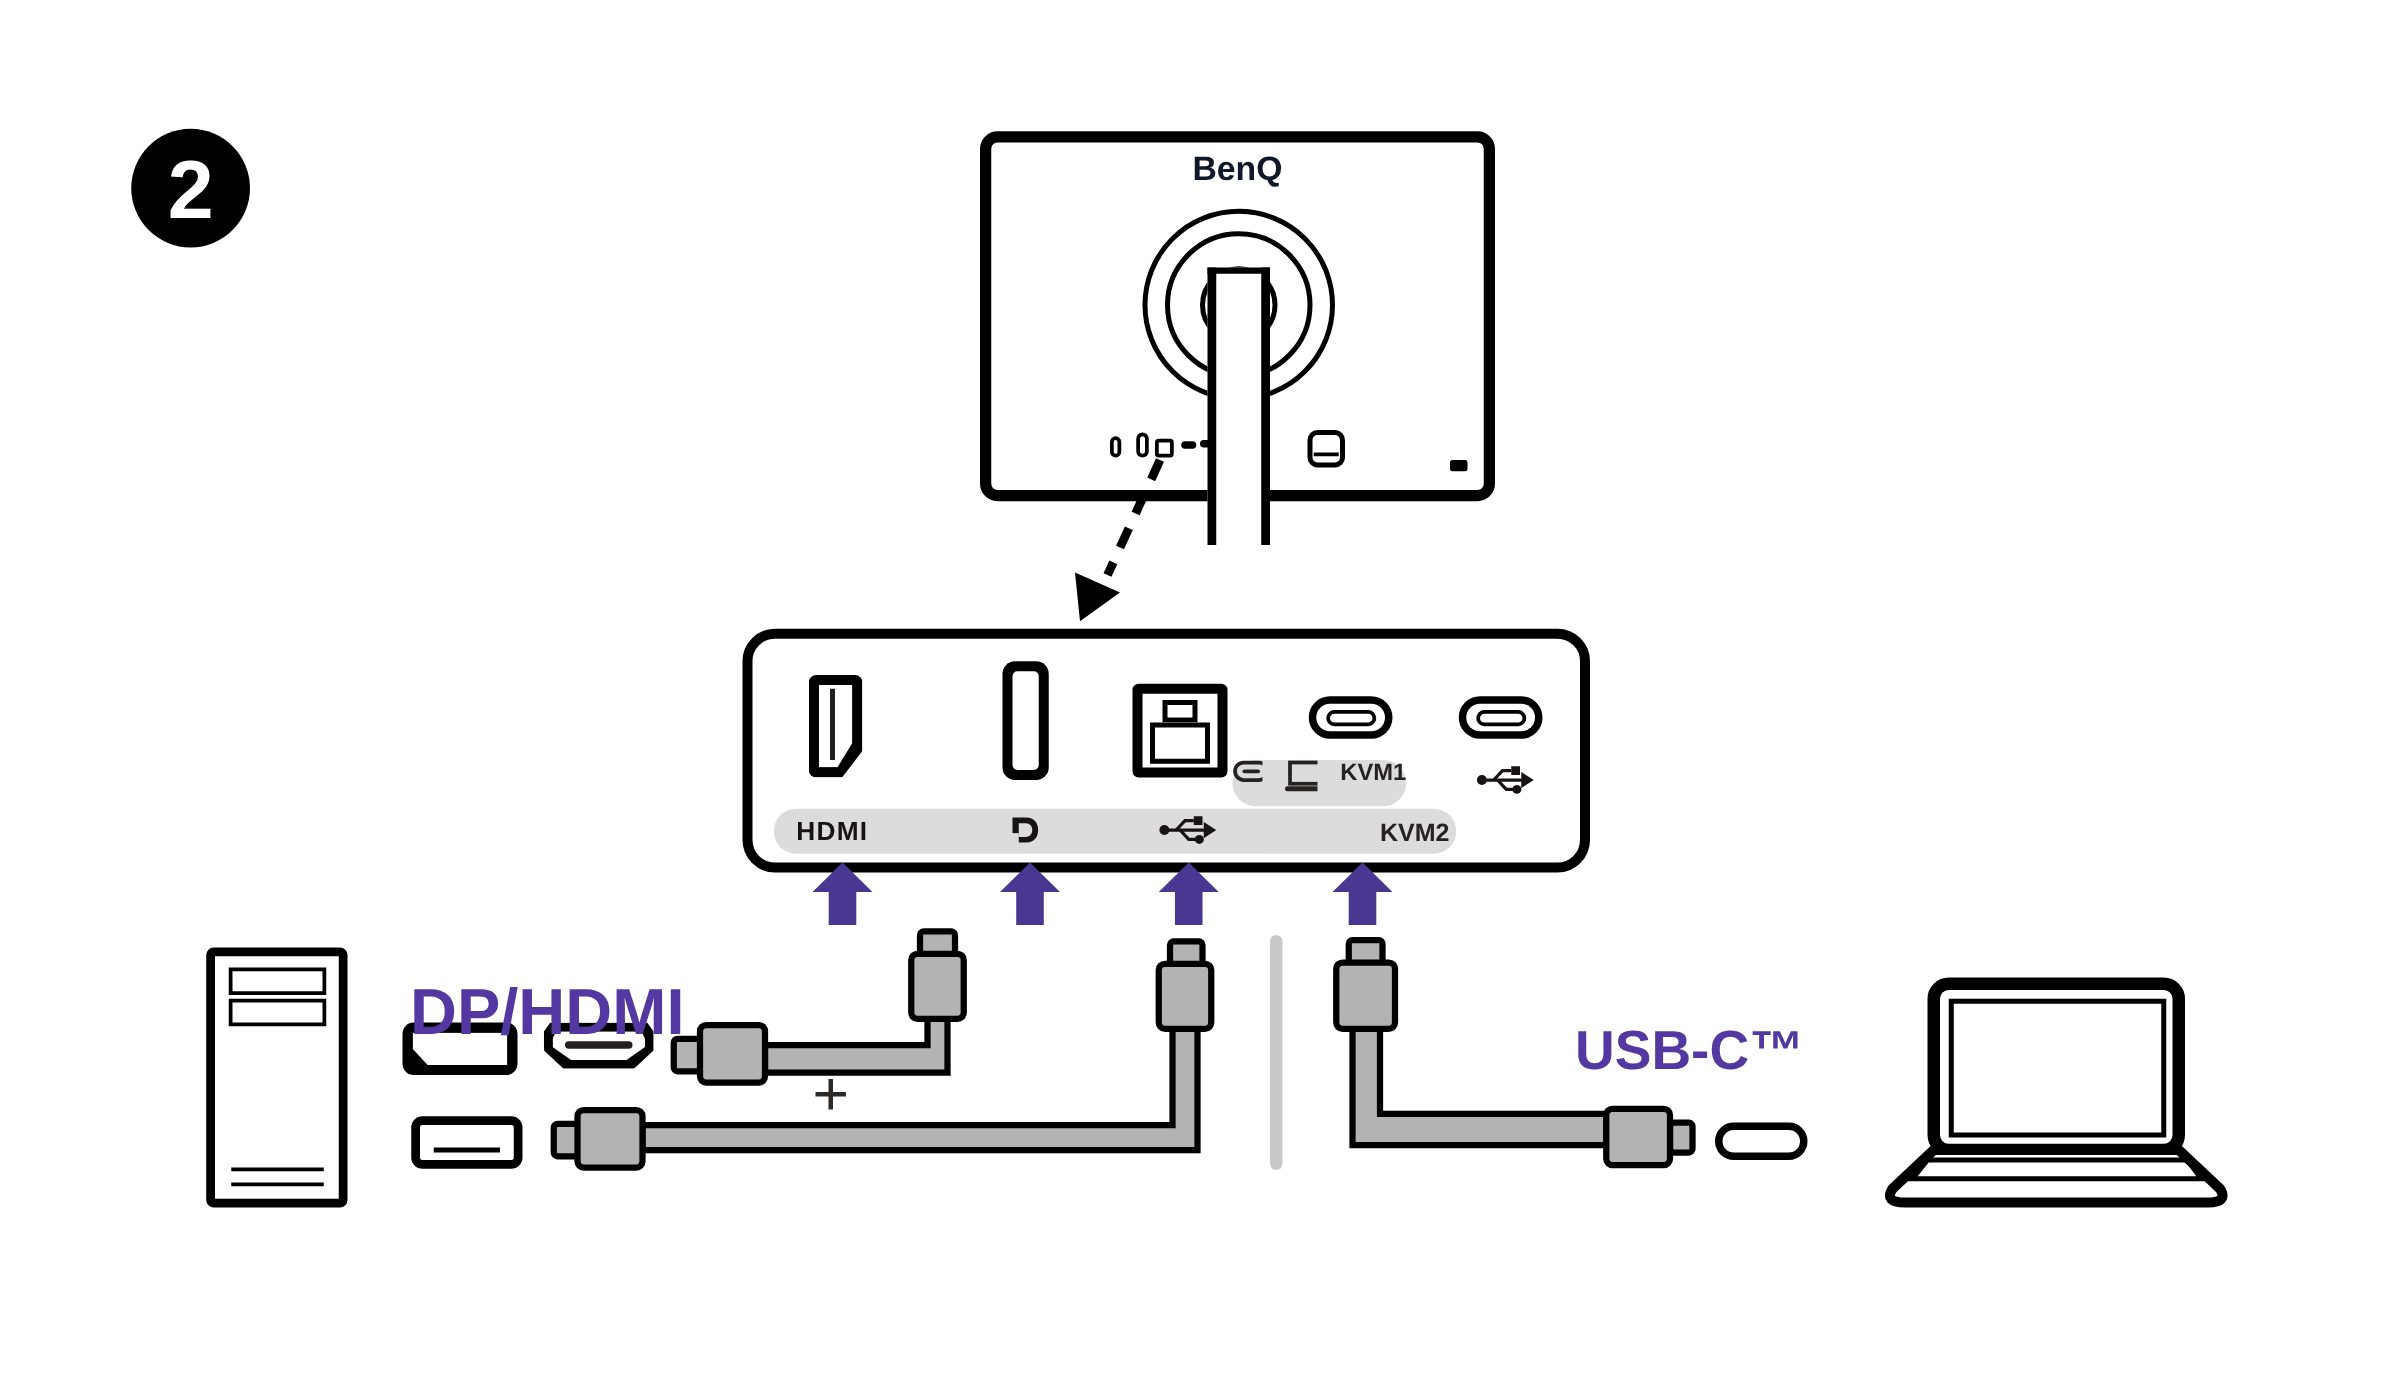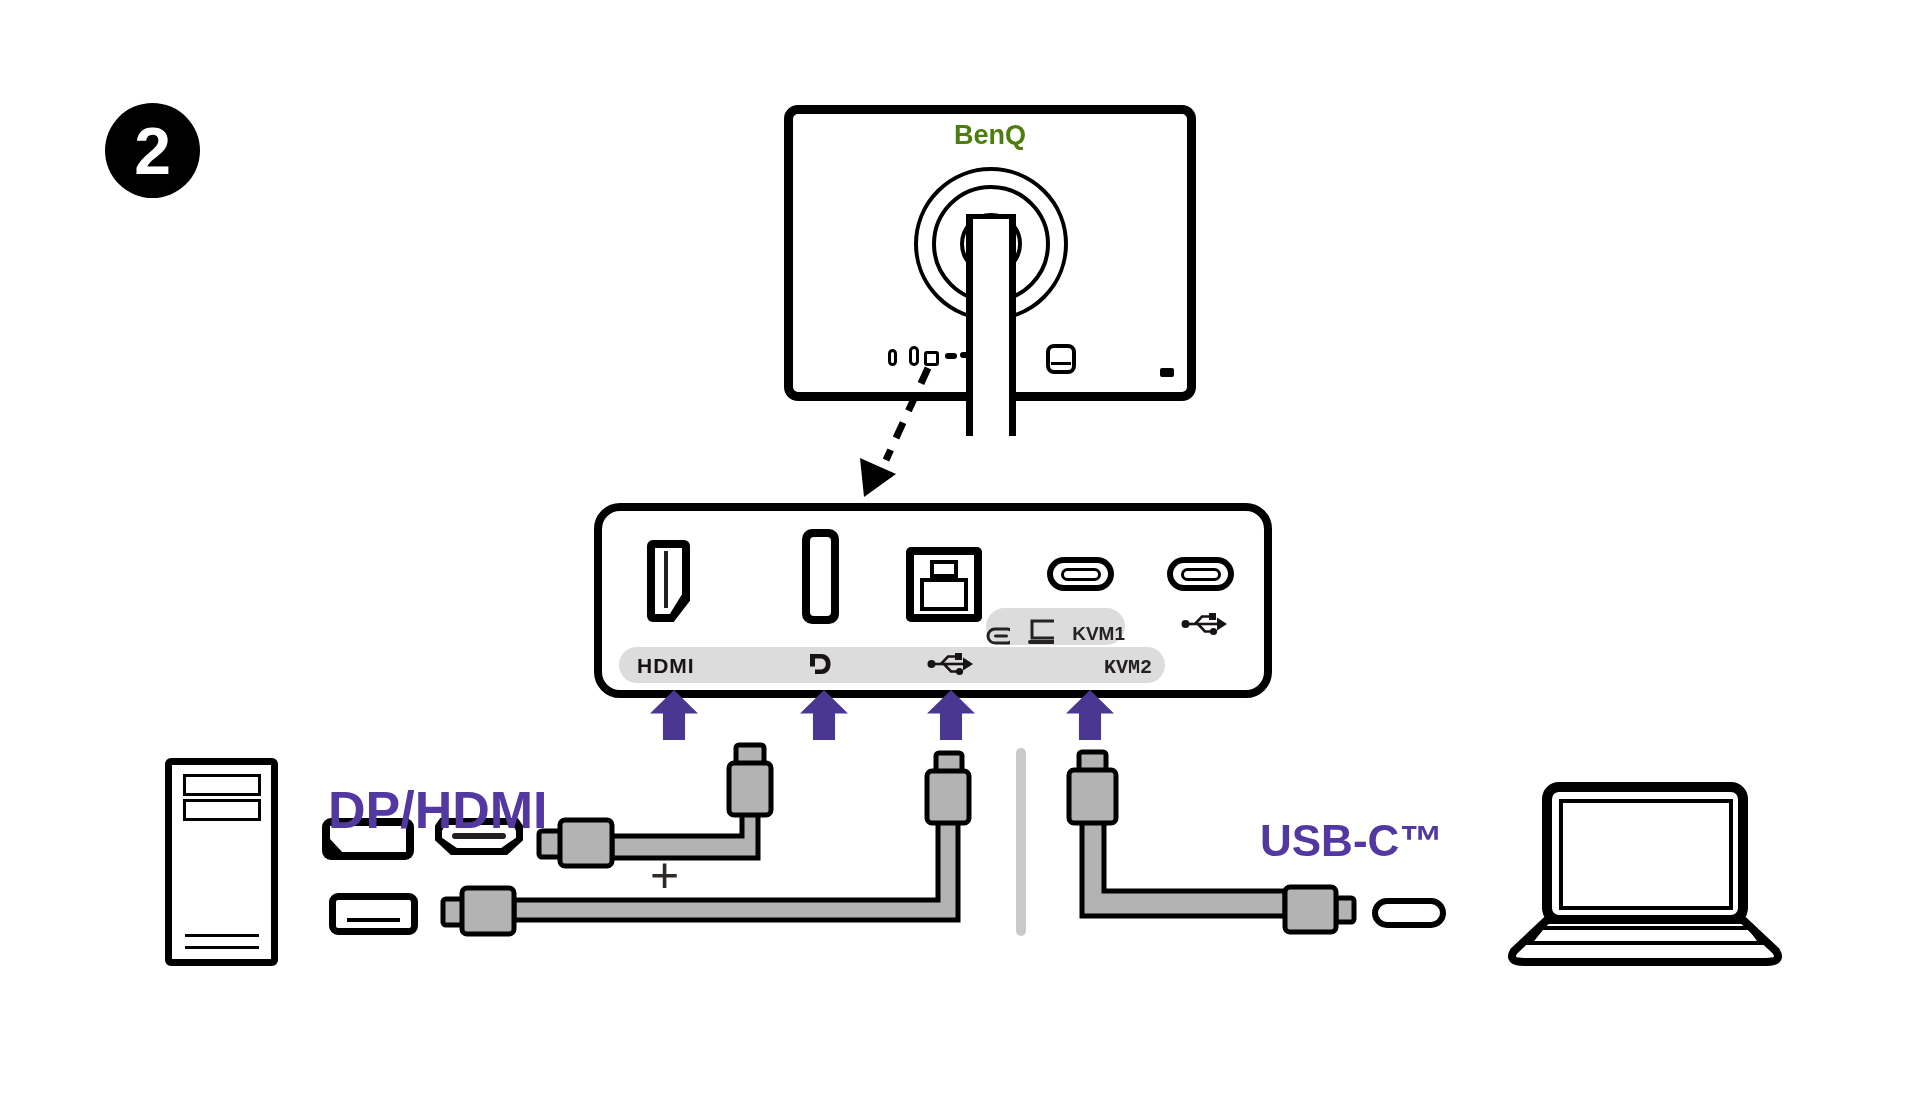--- a/index.html
+++ b/index.html
@@ -9,39 +9,39 @@
   .abs{position:absolute;}
 
   
   .badge{left:105px;top:103px;width:95px;height:95px;border-radius:50%;background:#000;
          display:flex;align-items:center;justify-content:center;}
   .badge span{color:#fff;font-size:66px;font-weight:700;line-height:1;}
 
   
   .monitor{left:784px;top:105px;width:412px;height:296px;border:9px solid #000;border-radius:14px;background:#fff;}
   .benq{left:905px;top:120px;width:170px;text-align:center;font-size:27px;font-weight:800;
-        color:#4d7c0f;letter-spacing:0px;}
+        color:#0f172a;letter-spacing:0px;}
   .pole{left:966px;top:214px;width:50px;height:222px;background:#fff;border-left:7px solid #000;
         border-right:7px solid #000;border-top:5px solid #000;}
   .m-oval1{left:888px;top:349px;width:9px;height:17px;border:3px solid #000;border-radius:5px;}
   .m-oval2{left:909px;top:346px;width:10px;height:20px;border:3px solid #000;border-radius:5px;}
   .m-square{left:924px;top:351px;width:15px;height:15px;border:3px solid #000;border-radius:3px;}
   .m-dash1{left:945px;top:353px;width:12px;height:6px;background:#000;border-radius:3px;}
   .m-dash2{left:960px;top:352px;width:12px;height:6px;background:#000;border-radius:3px;}
   .vesa{left:1046px;top:344px;width:30px;height:30px;border:4px solid #000;border-radius:8px;}
   .vesa-lip{position:absolute;left:1px;right:1px;bottom:5px;height:3px;background:#000;}
   .kensington{left:1160px;top:368px;width:14px;height:9px;background:#000;border-radius:2px;}
 
   
   .panel{left:594px;top:503px;width:678px;height:195px;border:8px solid #000;border-radius:26px;background:#fff;}
   .band{left:619px;top:647px;width:546px;height:36px;background:#dcdcdc;border-radius:18px;}
   .hdmi-label{left:637px;top:654px;font-size:21px;font-weight:800;letter-spacing:1px;color:#181314;}
-  .kvm2{left:1104px;top:656px;font-size:20px;font-weight:700;color:#272222;font-family:Liberation Mono, monospace;}
+  .kvm2{left:1104px;top:656px;font-size:20px;font-weight:700;color:#272222;}
   .kvm1-pill{left:986px;top:608px;width:139px;height:37px;background:#dcdcdc;border-radius:19px;
-             display:flex;align-items:flex-end;justify-content:center;gap:18px;}
+             display:flex;align-items:flex-start;justify-content:center;gap:18px;}
   .kvm1-pill span{font-size:19px;font-weight:700;color:#272222;}
 
   .port-hdmi{left:647px;top:540px;width:43px;height:82px;background:#000;border-radius:6px;
              clip-path:polygon(0 0,100% 0,100% 74%,62% 100%,0 100%);}
   .port-hdmi .inner{position:absolute;left:8px;top:8px;right:8px;bottom:8px;background:#fff;
              clip-path:polygon(0 0,100% 0,100% 70%,55% 100%,0 100%);}
   .port-hdmi .slot{position:absolute;left:17px;top:11px;width:4px;height:57px;background:#231f20;}
   .port-dp{left:802px;top:529px;width:37px;height:95px;background:#000;border-radius:10px;}
   .port-dp .inner{position:absolute;left:8px;top:8px;right:8px;bottom:8px;background:#fff;border-radius:4px;}
   .port-usbb{left:906px;top:547px;width:76px;height:75px;border:8px solid #000;border-radius:5px;

